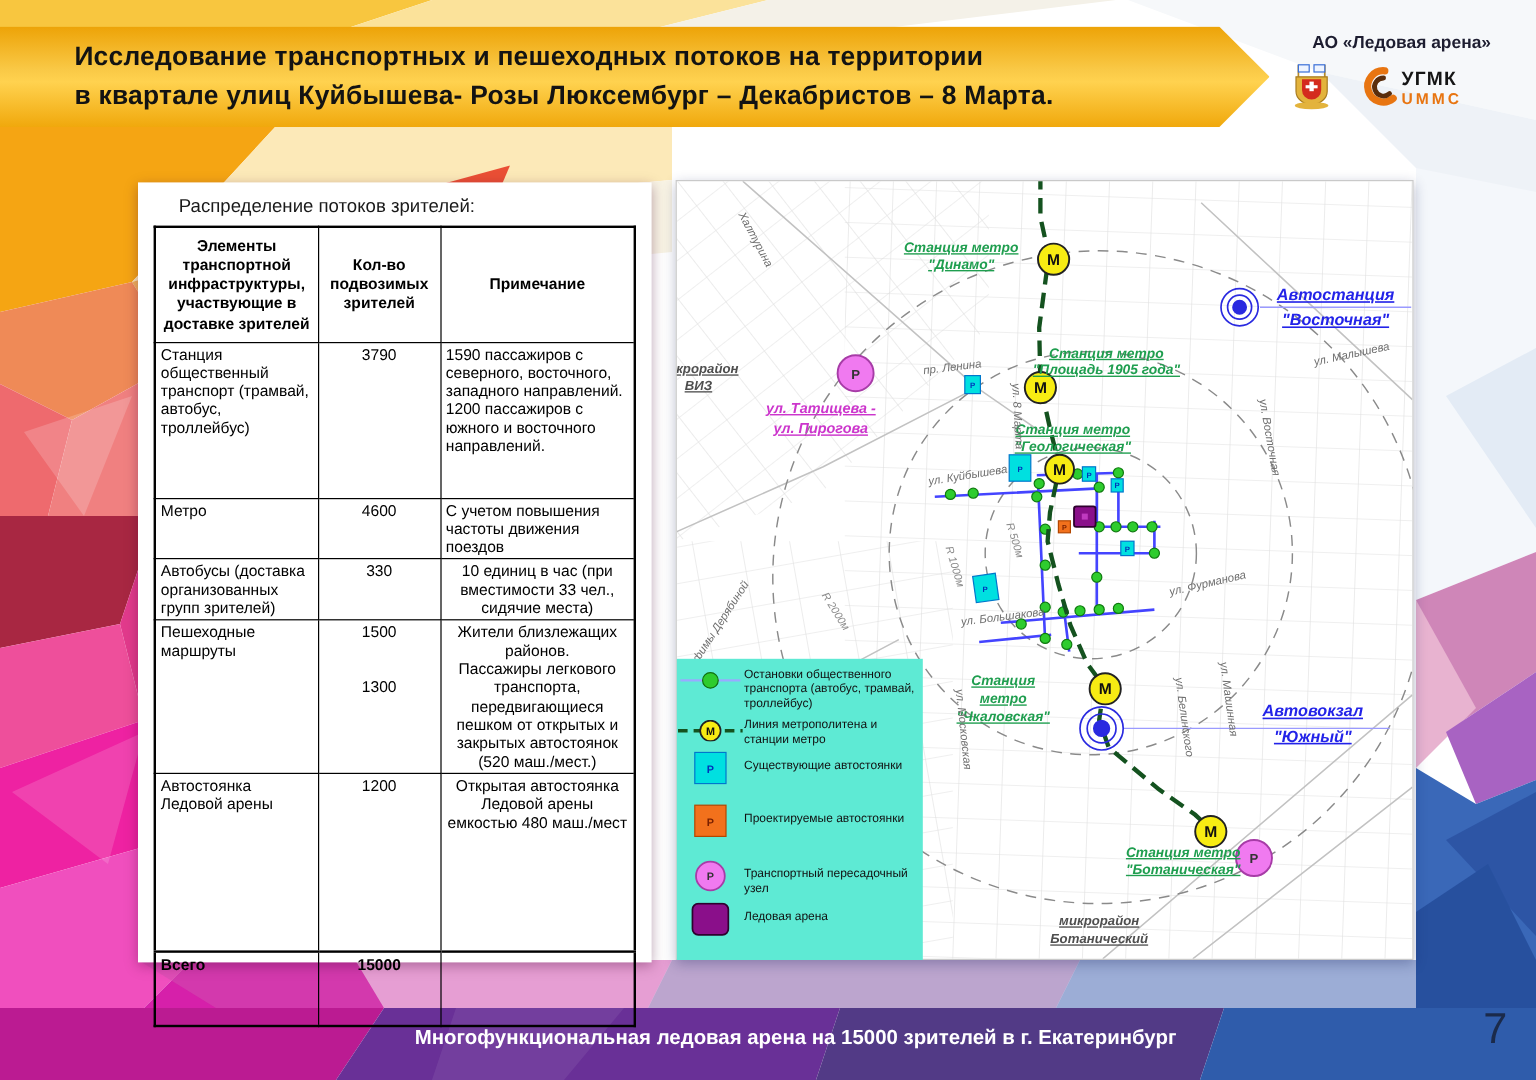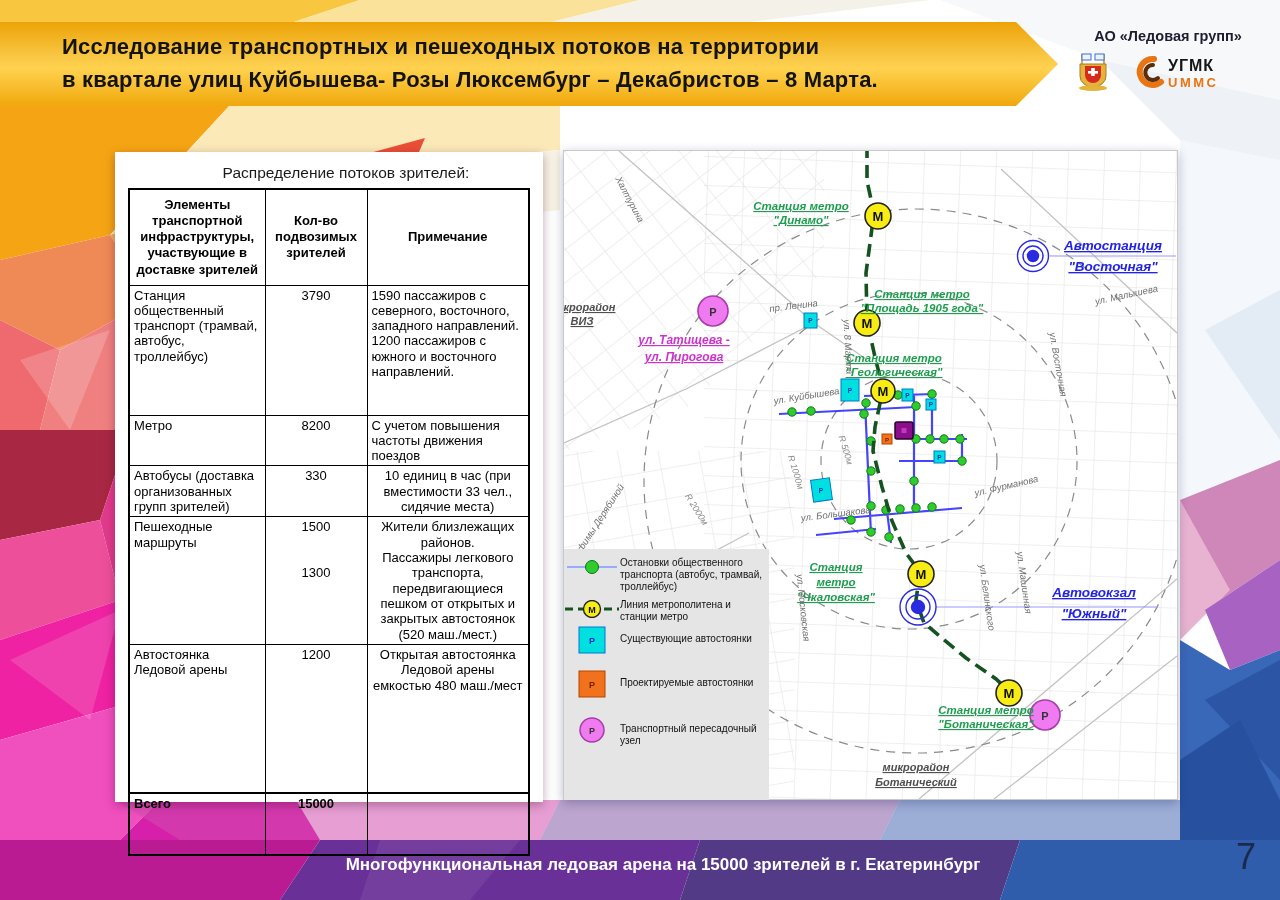--- a/index.html
+++ b/index.html
@@ -14,21 +14,21 @@
     z-index:3;}
   .banner-text{padding:8px 0 0 42px;}
   .banner-text div{color:#131313;font-weight:bold;font-size:22px;line-height:33px;letter-spacing:.2px;white-space:nowrap;margin-left:20px;}
   .org{position:absolute;left:1072px;top:28px;width:192px;text-align:center;z-index:4;}
   .org-label{font-size:14.5px;font-weight:bold;color:#1d1d30;}
   .logos{display:flex;align-items:center;gap:10px;margin-top:8px;}
 
   
   .table-panel{position:absolute;left:115px;top:152px;width:428px;height:650px;background:#fff;
     box-shadow:0 3px 10px rgba(70,0,50,.35);z-index:2;}
-  .table-title{text-align:center;font-size:15.5px;color:#1a1a1a;padding:12px 0 6px 34px;}
+  .table-title{font-size:15.5px;color:#1a1a1a;padding:12px 0 6px 34px;}
   #flows-table{border-collapse:collapse;margin:0 auto;width:402px;table-layout:fixed;
     border:2px solid #000;font-size:13px;color:#000;}
   #flows-table th,#flows-table td{border:1px solid #000;padding:2px 4px;vertical-align:top;}
   #flows-table th{font-weight:bold;text-align:center;vertical-align:middle;line-height:1.25;}
   #flows-table thead tr{height:96px;}
   #flows-table tbody tr:nth-child(1){height:130px;}
   #flows-table tbody tr:nth-child(2){height:44px;}
   #flows-table tbody tr:nth-child(3){height:40px;}
   #flows-table tbody tr:nth-child(4){height:64px;}
   #flows-table tbody tr:nth-child(5){height:148px;}
@@ -52,21 +52,21 @@
   .lbl-street{fill:#6f6f6f;font:italic 9.5px "Liberation Sans",sans-serif;text-anchor:middle;}
   .lbl-radius{fill:#8a8a8a;font:italic 9px "Liberation Sans",sans-serif;text-anchor:middle;}
   .mbadge{fill:#f7ec13;stroke:#222;stroke-width:1.6;}
   .mletter{font:bold 13px "Liberation Sans",sans-serif;text-anchor:middle;fill:#111;}
   .pnode{fill:#f07af0;stroke:#a73ca7;stroke-width:1.6;}
   .pletter{font:bold 11px "Liberation Sans",sans-serif;text-anchor:middle;fill:#333;}
   .tinyp{font:bold 6.5px "Liberation Sans",sans-serif;text-anchor:middle;fill:#0033bb;}
   .tinyp-o{font:bold 6px "Liberation Sans",sans-serif;text-anchor:middle;fill:#7a2000;}
 
   
-  .legend{position:absolute;left:0;top:398px;width:205px;height:251px;background:#e5e5e5;z-index:5;}
+  .legend{position:absolute;left:0;top:398px;width:205px;height:251px;background:#5eead4;z-index:5;}
   .legend-row{position:absolute;left:0;width:205px;display:flex;align-items:flex-start;}
   .licon{flex:0 0 56px;display:flex;justify-content:center;padding-top:1px;}
   .llabel{font-size:10px;line-height:1.22;color:#111;padding-right:3px;}
   .lg-sq{font:bold 9px "Liberation Sans",sans-serif;text-anchor:middle;}
 
   
   .footer-caption{position:absolute;left:0;top:855px;width:1280px;text-align:center;color:#fff;
     font-weight:bold;font-size:17px;z-index:3;padding-left:23px;}
   .page-number{position:absolute;right:24px;top:836px;font-size:36px;color:#1b2a4a;z-index:3;font-weight:400;}
 </style>
@@ -122,21 +122,21 @@
 </svg>
 
 <div class="banner">
   <div class="banner-text">
     <div>Исследование транспортных и пешеходных потоков на территории</div>
     <div>в квартале улиц Куйбышева- Розы Люксембург – Декабристов – 8 Марта.</div>
   </div>
 </div>
 
 <div class="org">
-  <div class="org-label">АО «Ледовая групп»</div>
+  <div class="org-label">АО «Ледовая арена»</div>
   <div class="logos">
     <svg width="42" height="40" viewBox="0 0 42 40">
       <line x1="10" y1="2" x2="10" y2="14" stroke="#b58a2a" stroke-width="1.4"></line>
       <line x1="32" y1="2" x2="32" y2="14" stroke="#b58a2a" stroke-width="1.4"></line>
       <rect x="10" y="2" width="9" height="6" fill="#eef4ff" stroke="#3a6fd8" stroke-width="1"></rect>
       <rect x="23" y="2" width="9" height="6" fill="#eef4ff" stroke="#3a6fd8" stroke-width="1"></rect>
       <path d="M8,12 h26 v12 a13 11 0 0 1 -26 0 z" fill="#e3b33c" stroke="#a87c1f" stroke-width="1"></path>
       <path d="M13,14 h16 v9 a8 8 0 0 1 -16 0 z" fill="#d42b1e"></path>
       <rect x="19.2" y="16" width="3.6" height="8" fill="#fff"></rect>
       <rect x="16" y="19" width="10" height="2.6" fill="#fff"></rect>
@@ -173,21 +173,21 @@
             <div>3790</div>
           </td>
           <td class="c-note" style="text-align: left;">
             <div> 1590 пассажиров с северного, восточного, западного направлений.</div>
             <div>1200 пассажиров с южного и восточного направлений.</div>
           </td>
         </tr>
         <tr>
           <td class="c-el">Метро</td>
           <td class="c-count">
-            <div>8200</div>
+            <div>4600</div>
           </td>
           <td class="c-note" style="text-align: left;">
             <div>С учетом повышения частоты движения поездов</div>
           </td>
         </tr>
         <tr>
           <td class="c-el"> Автобусы (доставка организованных групп зрителей)</td>
           <td class="c-count">
             <div>330</div>
           </td>
@@ -419,17 +419,25 @@
     </div>
     <div class="legend-row" style="top:166px">
       <div class="licon">
           <svg width="28" height="28">
         <circle cx="14" cy="14" r="12" fill="#f07af0" stroke="#a73ca7" stroke-width="1.5"></circle>
         <text x="14" y="17.5" class="lg-sq" fill="#333">Р</text>
           </svg>
         </div>
       <div class="llabel" style="padding-top:8px">Транспортный пересадочный узел</div>
     </div>
+    <div class="legend-row" style="top:202px">
+      <div class="licon">
+          <svg width="32" height="28">
+        <rect x="1" y="1" width="30" height="26" rx="5" fill="#8a0f8a" stroke="#2e012e" stroke-width="1.5"></rect>
+          </svg>
+        </div>
+      <div class="llabel" style="padding-top:8px">Ледовая арена</div>
+    </div>
   </div>
 </div>
 
 <div class="footer-caption">Многофункциональная ледовая арена на 15000 зрителей в г. Екатеринбург</div>
 <div class="page-number">7</div>
 
 </body></html>

